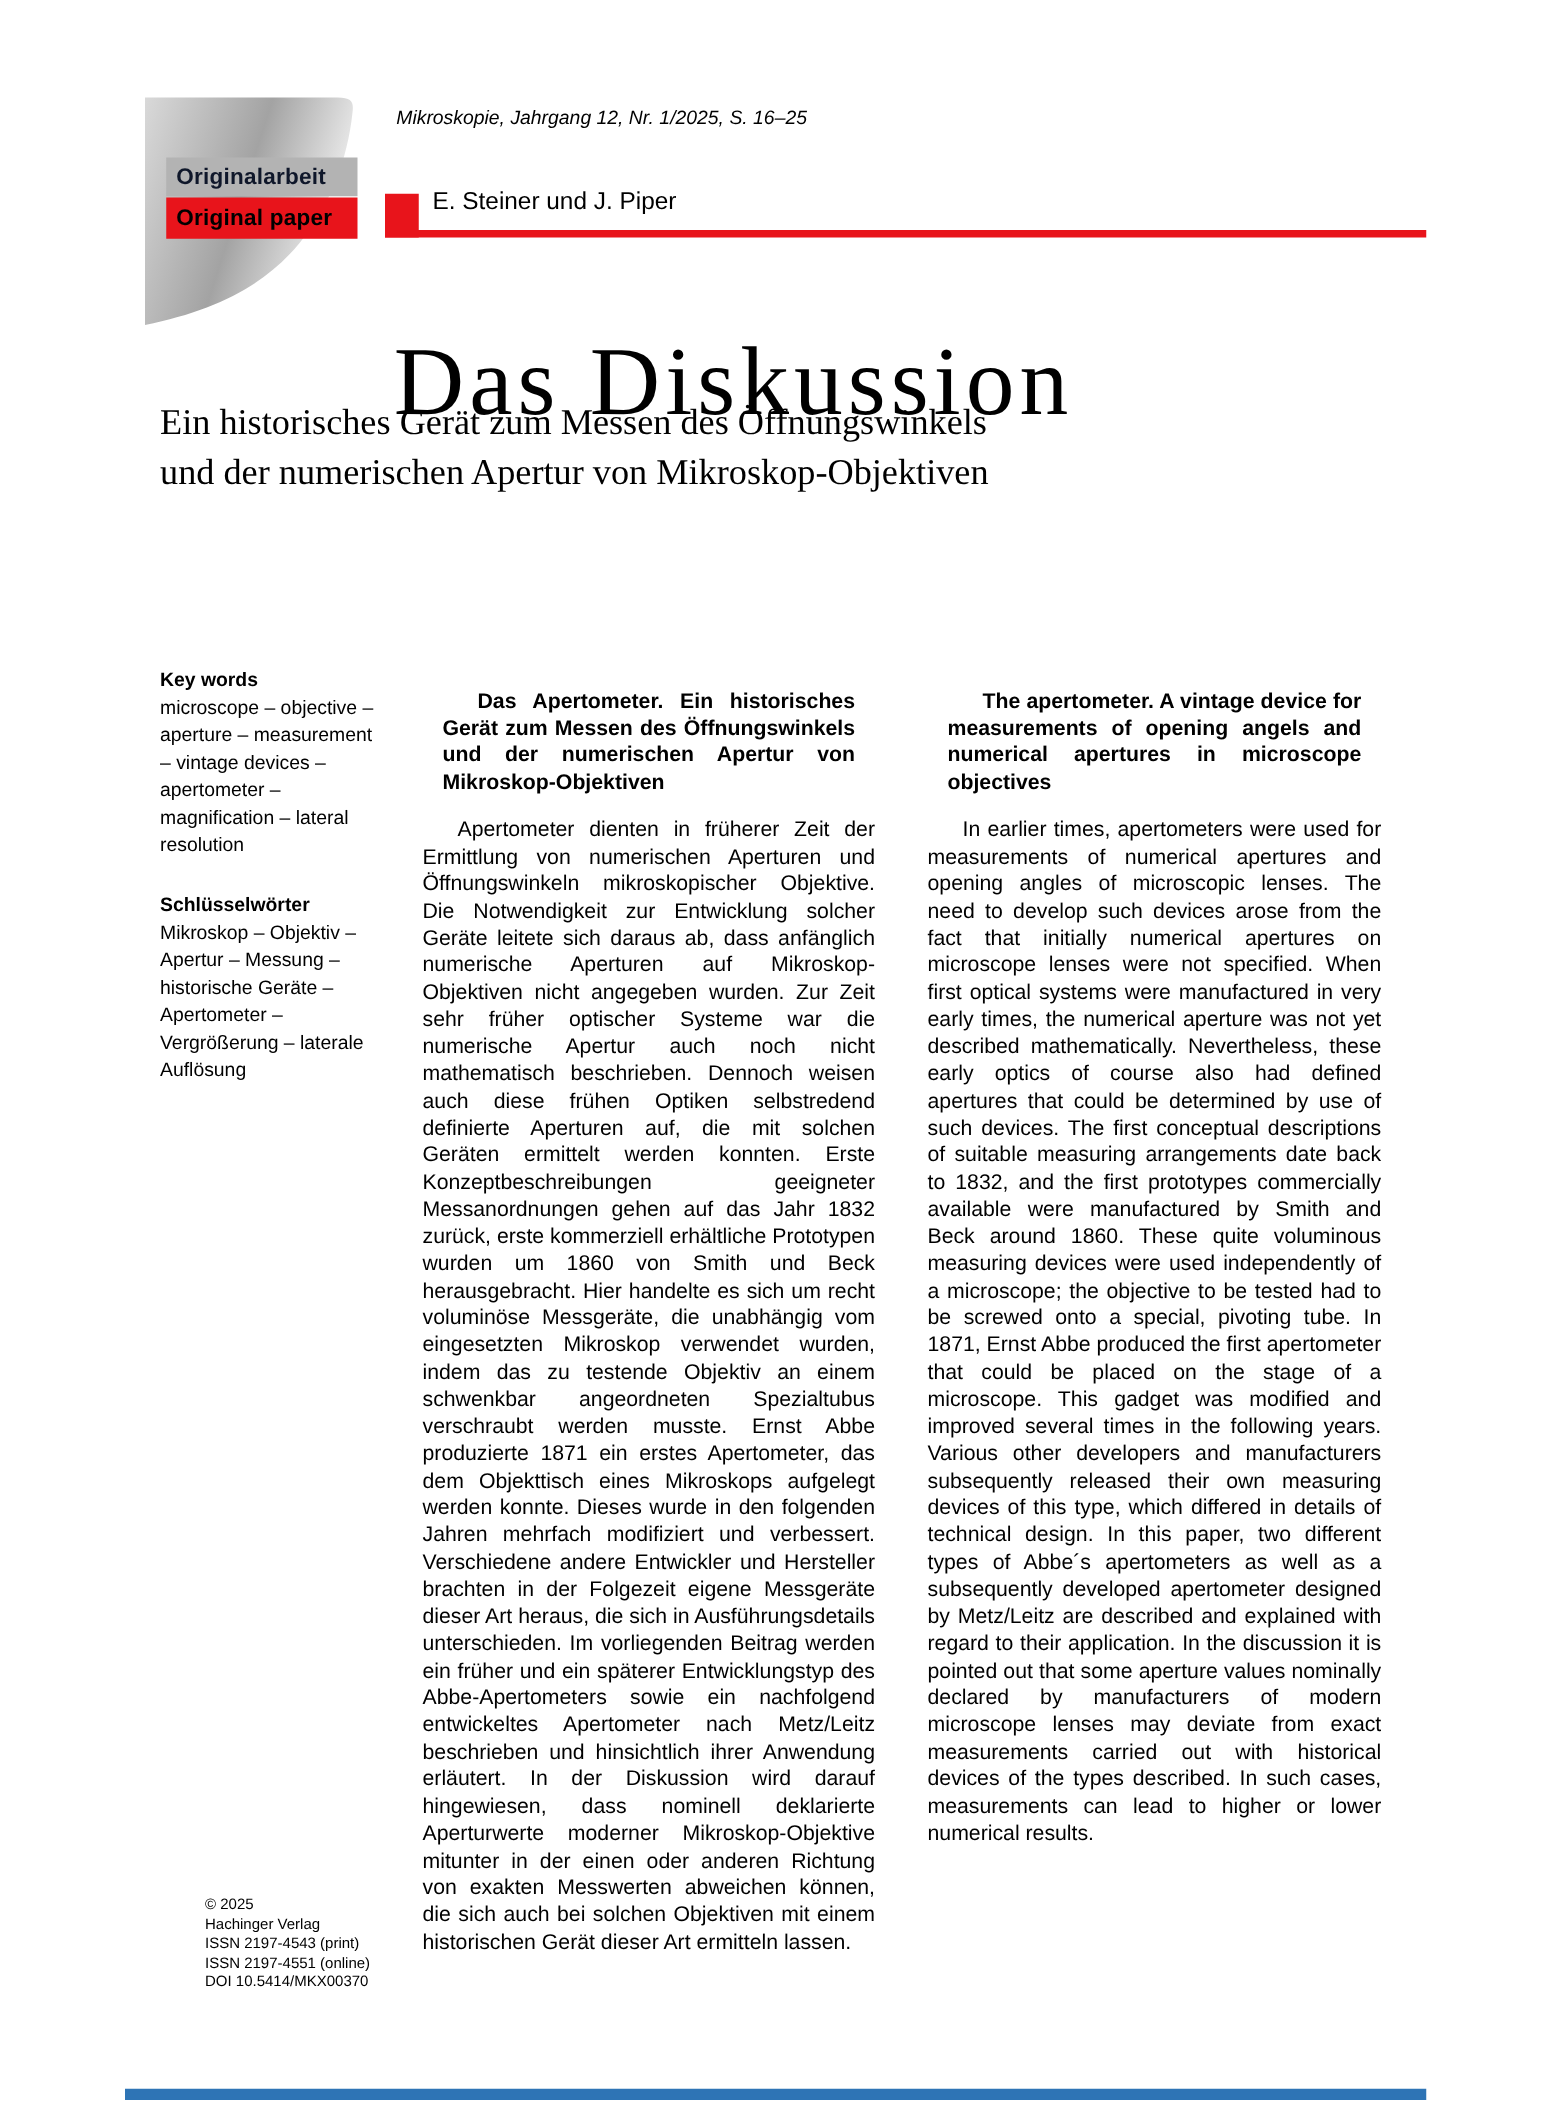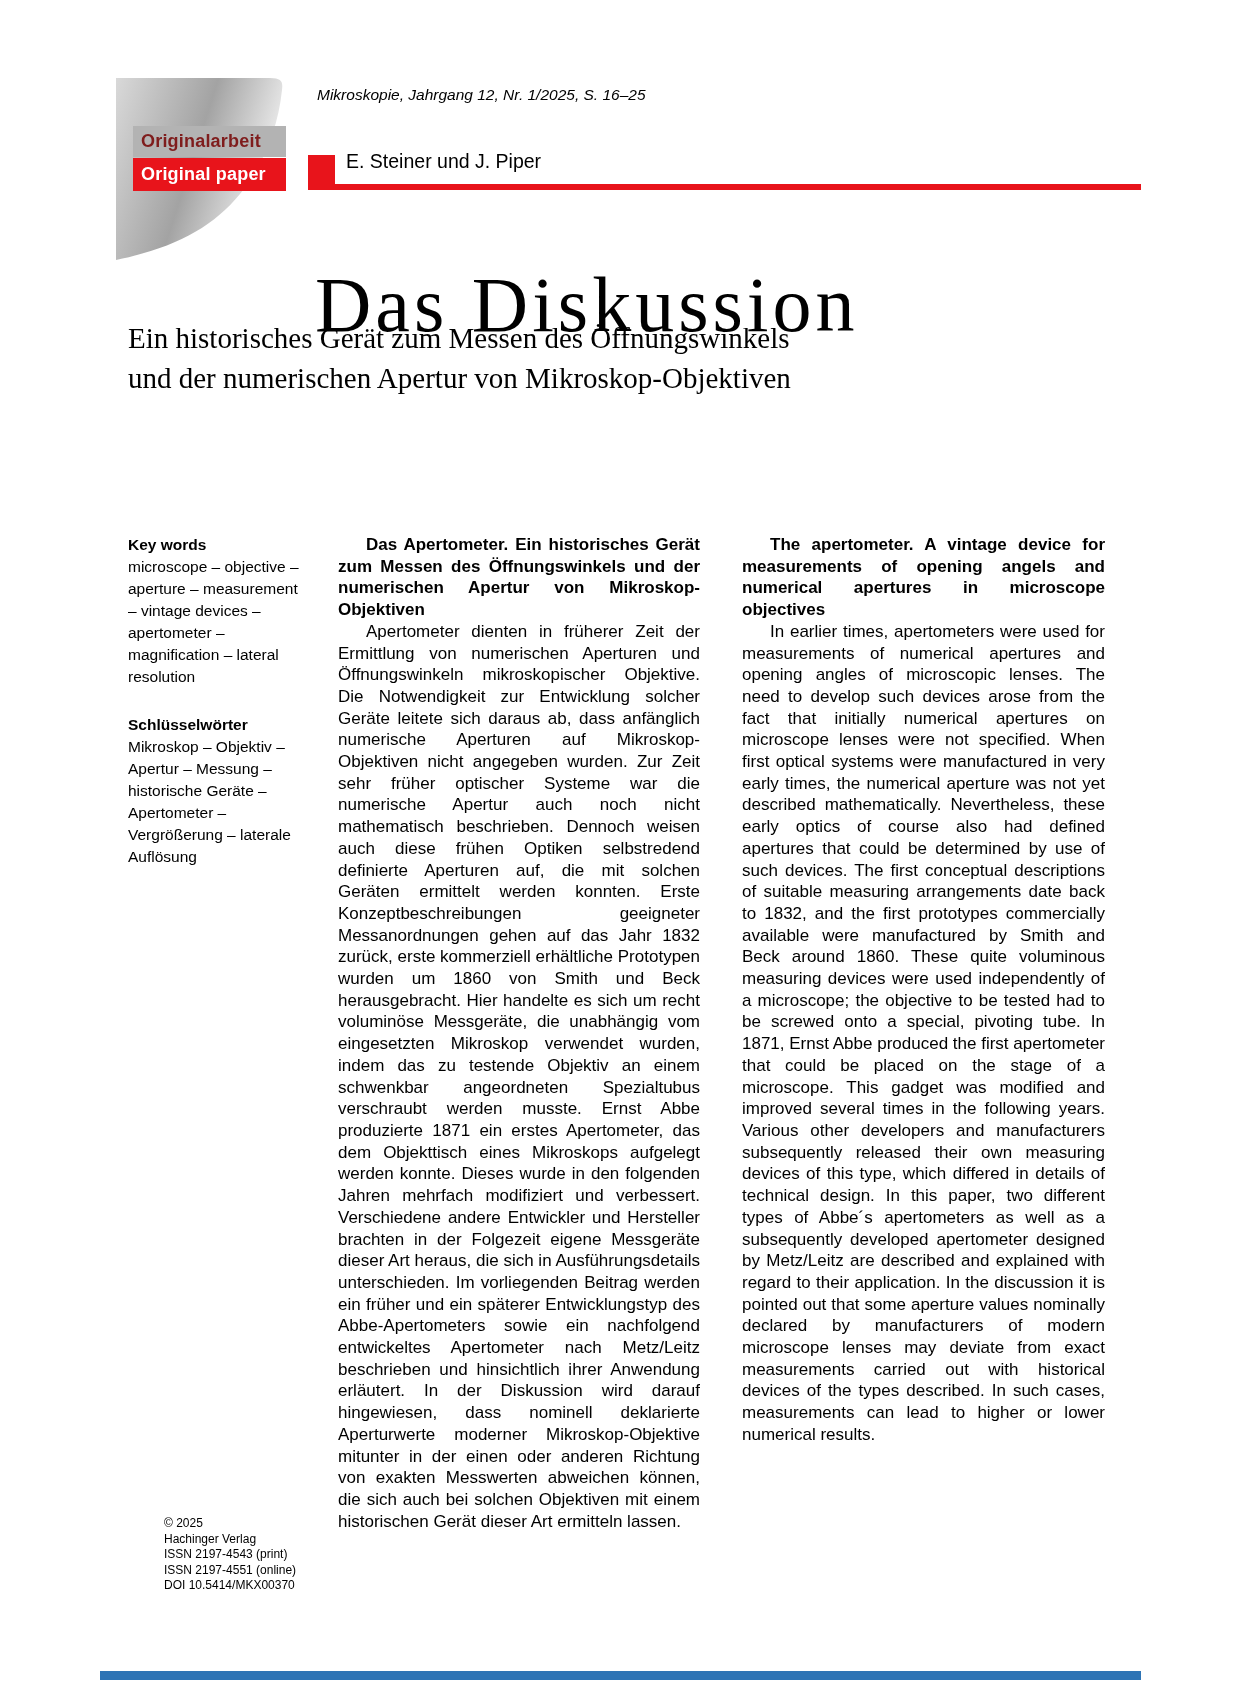--- a/index.html
+++ b/index.html
@@ -11,22 +11,22 @@
   .page{
     position:relative;width:1241px;height:1684px;background:#fff;overflow:hidden;
     font-family:"Liberation Sans",sans-serif;color:#000;
   }
   .ribbon{position:absolute;left:112px;top:76px;width:240px;height:190px;}
   .badge{
     position:absolute;left:133px;width:153px;box-sizing:border-box;
     display:flex;align-items:center;padding-left:8px;
     font-weight:bold;font-size:18px;letter-spacing:0.2px;
   }
-  .badge-de{top:126px;height:31px;background:var(--badge-gray);color:#7f1d1d;}
-  .badge-en{top:158px;height:33px;background:var(--accent-red);color:#ffffff;}
+  .badge-de{top:126px;height:31px;background:var(--badge-gray);color:#0f172a;}
+  .badge-en{top:158px;height:33px;background:var(--accent-red);color:#000000;}
   .journal-line{position:absolute;left:317px;top:86px;font-style:italic;font-size:15.5px;}
   .author-square{position:absolute;left:308px;top:155px;width:27px;height:35px;background:var(--accent-red);}
   .author-name{position:absolute;left:346px;top:150px;font-weight:normal;font-size:19.5px;}
   .author-rule{position:absolute;left:308px;top:184px;width:833px;height:6px;background:var(--accent-red);}
   .title{
     position:absolute;left:315px;top:208px;
     font-family:"Liberation Serif",serif;font-weight:400;
     font-size:78px;letter-spacing:4px;white-space:nowrap;
   }
   .subtitle{
@@ -34,21 +34,21 @@
     font-family:"Liberation Serif",serif;font-size:29px;line-height:40px;
   }
   .sidebar{position:absolute;left:128px;top:534px;width:182px;font-size:15.5px;line-height:22px;}
   .kw-block{margin-bottom:26px;}
   .kw-label{font-weight:bold;}
   .imprint{position:absolute;left:128px;top:1516px;font-size:12px;line-height:15.5px;margin-left:36px;}
   .imprint .doi{font-weight:normal;}
   .col{position:absolute;top:534px;text-align:justify;font-size:17px;line-height:21.7px;}
   .col-de{left:338px;width:362px;}
   .col-en{left:742px;width:363px;}
-  .col h2{font-size:17px;line-height:21.7px;margin:0;font-weight:bold;text-indent:28px;text-align:justify;}
+  .col h2{font-size:17px;line-height:21.7px;margin:16px;font-weight:bold;text-indent:28px;text-align:justify;}
   .col p{margin:0;text-indent:28px;hyphens:auto;-webkit-hyphens:auto;}
   .footer-bar{position:absolute;left:100px;top:1671px;width:1041px;height:9px;background:var(--footer-blue);}
 </style>
 </head>
 <body>
 
 <div class="page">
 
   <div class="ribbon">
     <svg width="240" height="190" viewBox="0 0 240 190" aria-hidden="true">

